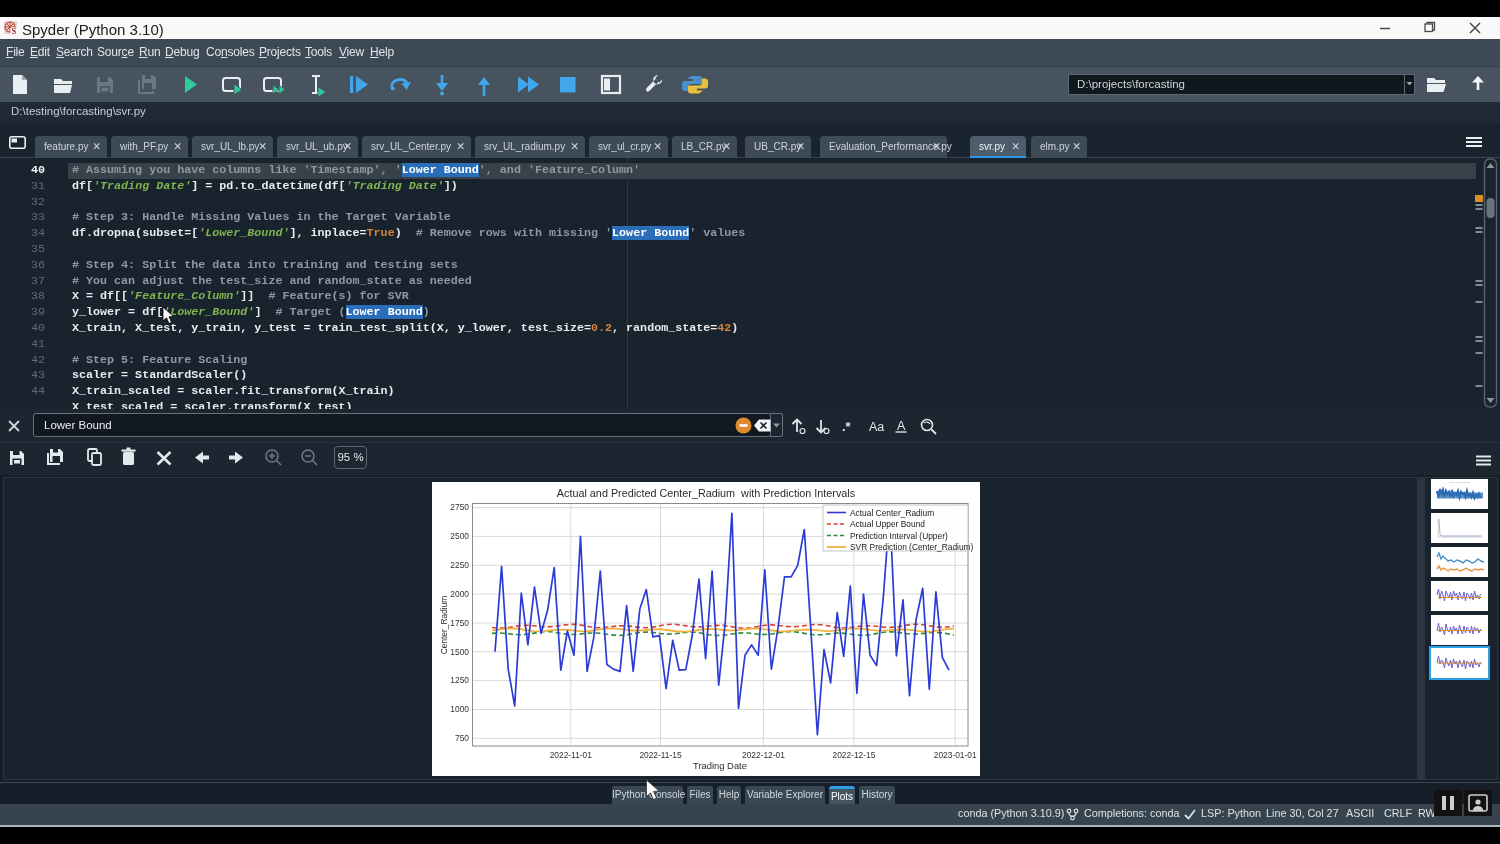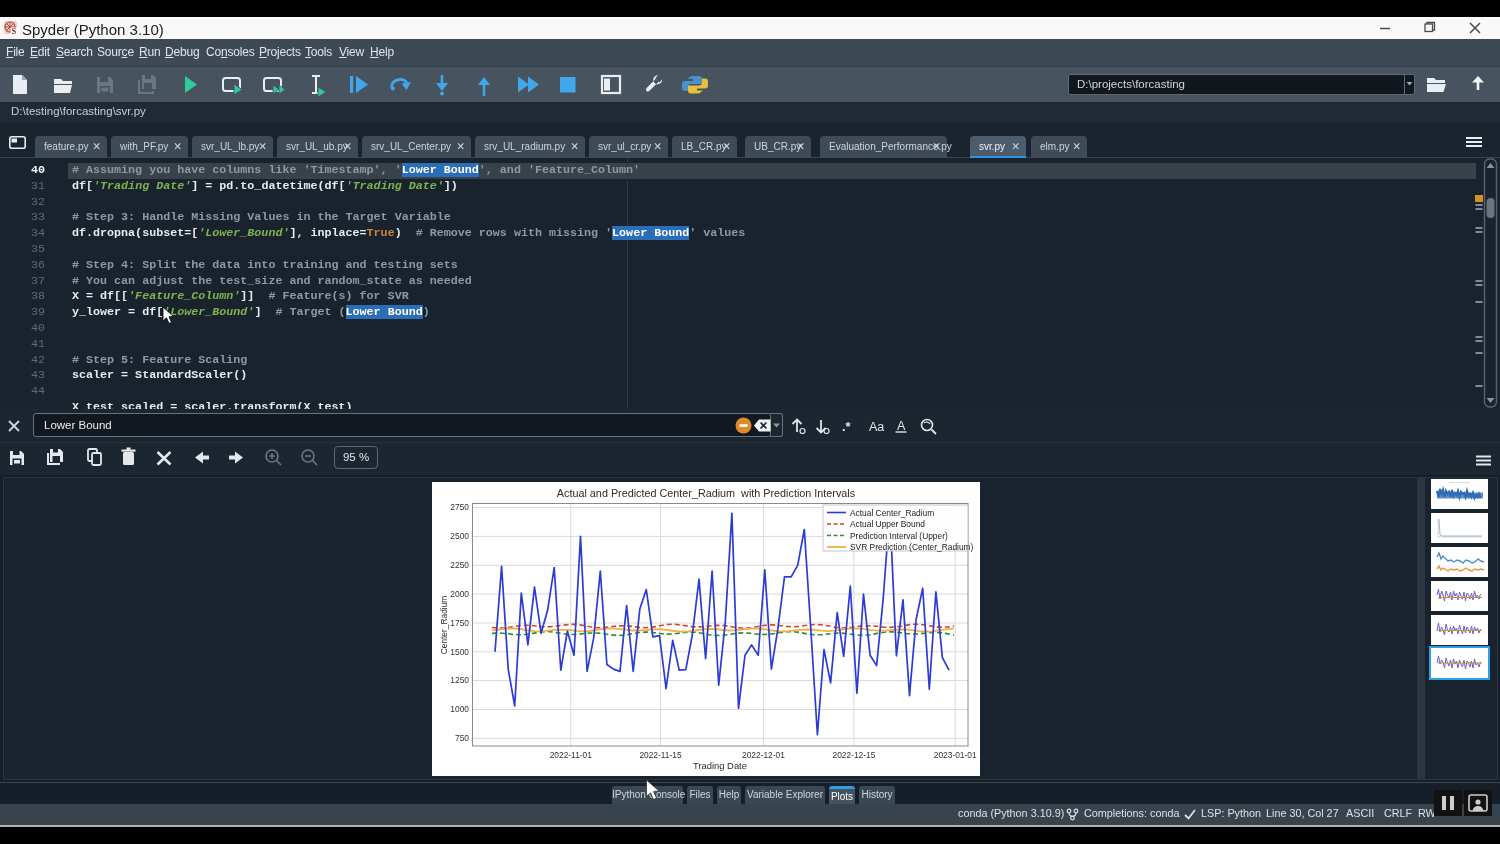--- a/index.html
+++ b/index.html
@@ -37,21 +37,21 @@
   .hl { background:#2a6db8; color:#fff; }
   #guide { left:627px; top:0; width:1px; height:251px; background:#2c3944; }
   
   #findbar { left:0; top:409px; width:1500px; height:33px; background:#1c2630; }
   #findinput { left:33px; top:4px; width:738px; height:24px; background:#11181f; border:1px solid #64747f;
                border-radius:3px; color:#e8edf0; font-size:11.5px; line-height:22px; padding-left:10px;}
   #finddrop { left:770px; top:4px; width:13px; height:24px; border:1px solid #64747f; border-left:none;
               border-radius:0 3px 3px 0; }
   
   #plotbar { left:0; top:442px; width:1500px; height:33px; background:#1c2630; border-top:1px solid #28333d; }
-  #zoombox { left:334px; top:3px; width:44px; height:23px; border:1px solid #5a6874; border-radius:4px;
+  #zoombox { left:334px; top:3px; width:33px; height:23px; border:1px solid #5a6874; border-radius:4px;
              color:#dfe5e9; font-size:11.5px; text-align:center; line-height:21px; }
   
   #plotpane { left:0; top:475px; width:1500px; height:307px; background:#151d26; }
   #plotmain { left:3px; top:2px; width:1416px; height:303px; background:#19232d; border:1px solid #2b3641; }
   #thumbpane { left:1424px; top:2px; width:74px; height:303px; background:#19232d; border:1px solid #2b3641; }
   .thumb { position:absolute; left:1431px; width:57px; height:30px; background:#fff; }
   .thumb.sel { outline:2px solid #2d9fe6; }
   
   #bottabs { left:0; top:782px; width:1500px; height:22px; background:#161f29; border-top:1px solid #3a4853; }
   .btab { position:absolute; top:3px; height:19px; background:#3a4854; border-radius:3px 3px 0 0;
@@ -218,22 +218,24 @@
   <div class="ln" style="top:210.4px">43</div>
   <div class="ln" style="top:226.2px">44</div>
   <div class="cd" style="top:5px"><span class="c"># Assuming you have columns like 'Timestamp', '<span class="hl">Lower Bound</span>', and 'Feature_Column'</span></div>
   <div class="cd" style="top:20.8px">df[<span class="s">'Trading Date'</span>] = pd.to_datetime(df[<span class="s">'Trading Date'</span>])</div>
   <div class="cd" style="top:52.4px"><span class="c"># Step 3: Handle Missing Values in the Target Variable</span></div>
   <div class="cd" style="top:68.2px">df.dropna(subset=[<span class="s">'Lower_Bound'</span>], inplace=<span class="k">True</span>)  <span class="c"># Remove rows with missing '<span class="hl">Lower Bound</span>' values</span></div>
   <div class="cd" style="top:99.8px"><span class="c"># Step 4: Split the data into training and testing sets</span></div>
   <div class="cd" style="top:115.6px"><span class="c"># You can adjust the test_size and random_state as needed</span></div>
   <div class="cd" style="top:131.4px">X = df[[<span class="s">'Feature_Column'</span>]]  <span class="c"># Feature(s) for SVR</span></div>
   <div class="cd" style="top:147.2px">y_lower = df[<span class="s">'Lower_Bound'</span>]  <span class="c"># Target (<span class="hl">Lower Bound</span>)</span></div>
+  <div class="cd" style="top:163px">X_train, X_test, y_train, y_test = train_test_split(X, y_lower, test_size=<span class="k">0.2</span>, random_state=<span class="k">42</span>)</div>
   <div class="cd" style="top:194.6px"><span class="c"># Step 5: Feature Scaling</span></div>
   <div class="cd" style="top:210.4px">scaler = StandardScaler()</div>
+  <div class="cd" style="top:226.2px">X_train_scaled = scaler.fit_transform(X_train)</div>
   <div class="cd" style="top:242px">X_test_scaled = scaler.transform(X_test)</div>
 
   <svg class="abs" style="left:1474px;top:0" width="26" height="251" viewBox="0 0 26 251">
     <rect x="1" y="37" width="8" height="7" fill="#d98e27"></rect>
     <g fill="#818c95">
       <rect x="1.5" y="46" width="7" height="2"></rect>
         <rect x="1.5" y="50" width="7" height="2"></rect>
       <rect x="1.5" y="69" width="7" height="2"></rect>
         <rect x="1.5" y="73" width="7" height="2"></rect>
       <rect x="1.5" y="122" width="7" height="2"></rect>

